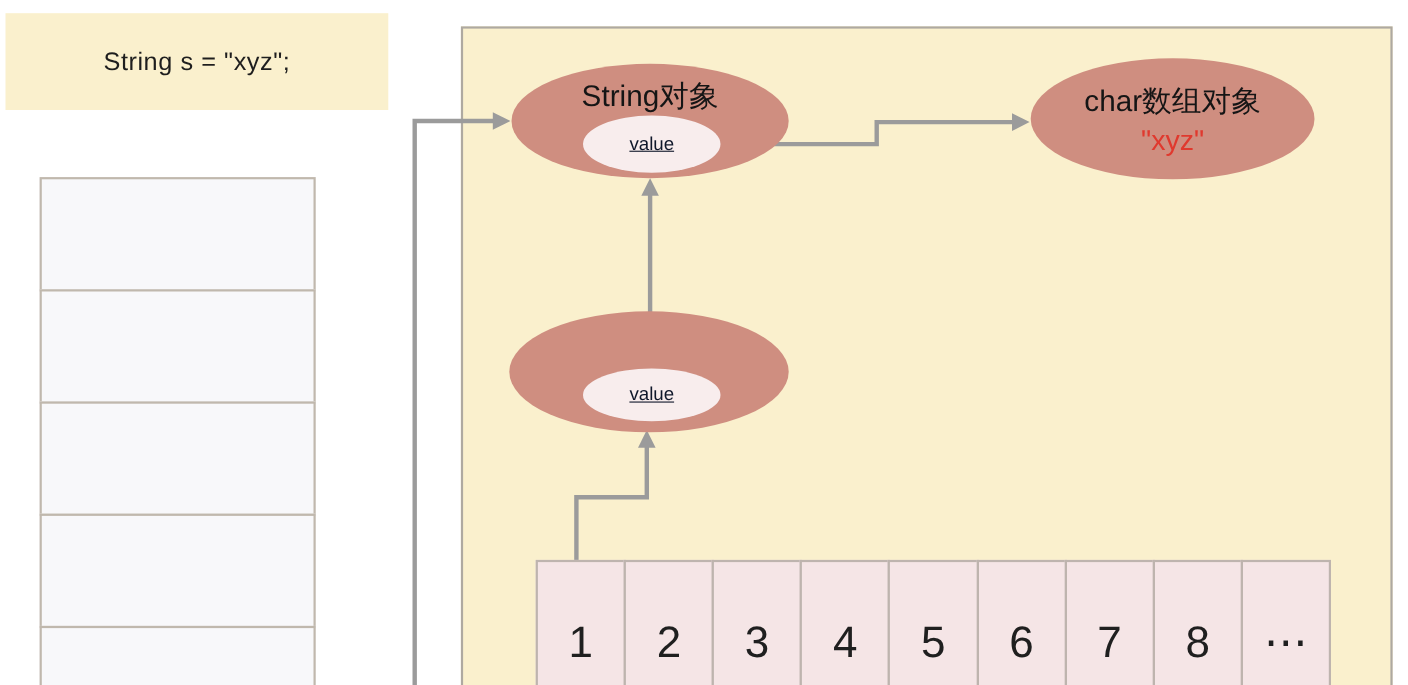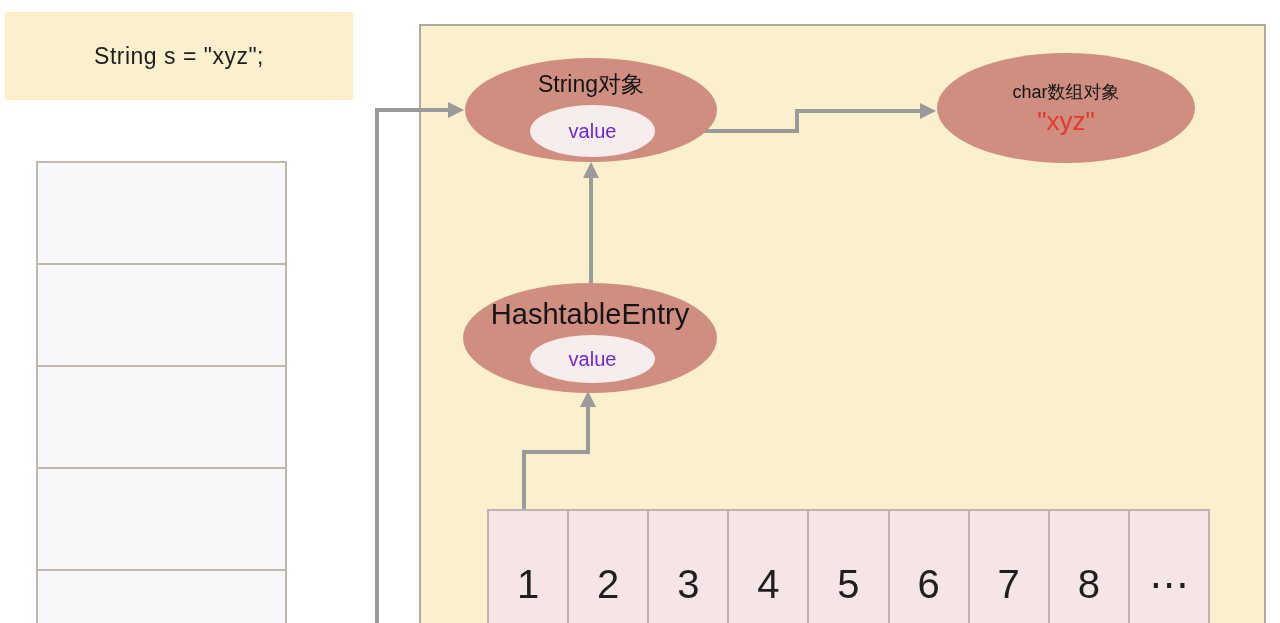--- a/index.html
+++ b/index.html
@@ -36,29 +36,29 @@
     position:absolute;border-radius:50%;
     background:var(--salmon,#cf8e80);
     display:flex;flex-direction:column;align-items:center;
   }
   .node-label{white-space:nowrap;color:#151515;}
   .inner-ellipse{
     position:absolute;border-radius:50%;
     background:var(--inner-pink,#f8eded);
     display:flex;align-items:center;justify-content:center;
   }
-  .inner-label{font-size:20px;color:#6d28d9;}
+  .inner-label{font-size:17px;color:#0f172a;text-decoration:underline;}
   #string-object{left:465px;top:58px;width:252px;height:104px;}
-  #string-object .node-label{margin-top:11px;font-size:23px;}
+  #string-object .node-label{margin-top:11px;font-size:27px;}
   #string-object .inner-ellipse{left:65px;top:47px;width:125px;height:52px;}
   #hashtable-entry{left:463px;top:283px;width:254px;height:110px;}
   #hashtable-entry .node-label{margin-top:15px;font-size:29px;}
   #hashtable-entry .inner-ellipse{left:67px;top:52px;width:125px;height:48px;}
   #char-array{left:937px;top:53px;width:258px;height:110px;justify-content:center;gap:2px;}
-  #char-array .node-label{font-size:18px;}
+  #char-array .node-label{font-size:27px;}
   .char-array-value{font-size:26px;color:var(--red-text,#e0392e);white-space:nowrap;}
   
   .pool-title{
     position:absolute;left:655px;top:464px;width:400px;text-align:center;
     font-size:36px;font-weight:500;color:#111;white-space:nowrap;
   }
   .pool-row{
     position:absolute;left:487px;top:509px;width:723px;height:150px;
     display:flex;
   }
@@ -106,21 +106,20 @@
     </div>
 
   <div class="node" id="string-object">
     <div class="node-label">String对象</div>
     <div class="inner-ellipse">
       <span class="inner-label">value</span>
     </div>
   </div>
 
   <div class="node" id="hashtable-entry">
-    <div class="node-label">HashtableEntry</div>
     <div class="inner-ellipse">
       <span class="inner-label">value</span>
     </div>
   </div>
 
   <div class="node" id="char-array">
     <div class="node-label">char数组对象</div>
     <div class="char-array-value">"xyz"</div>
   </div>
 

